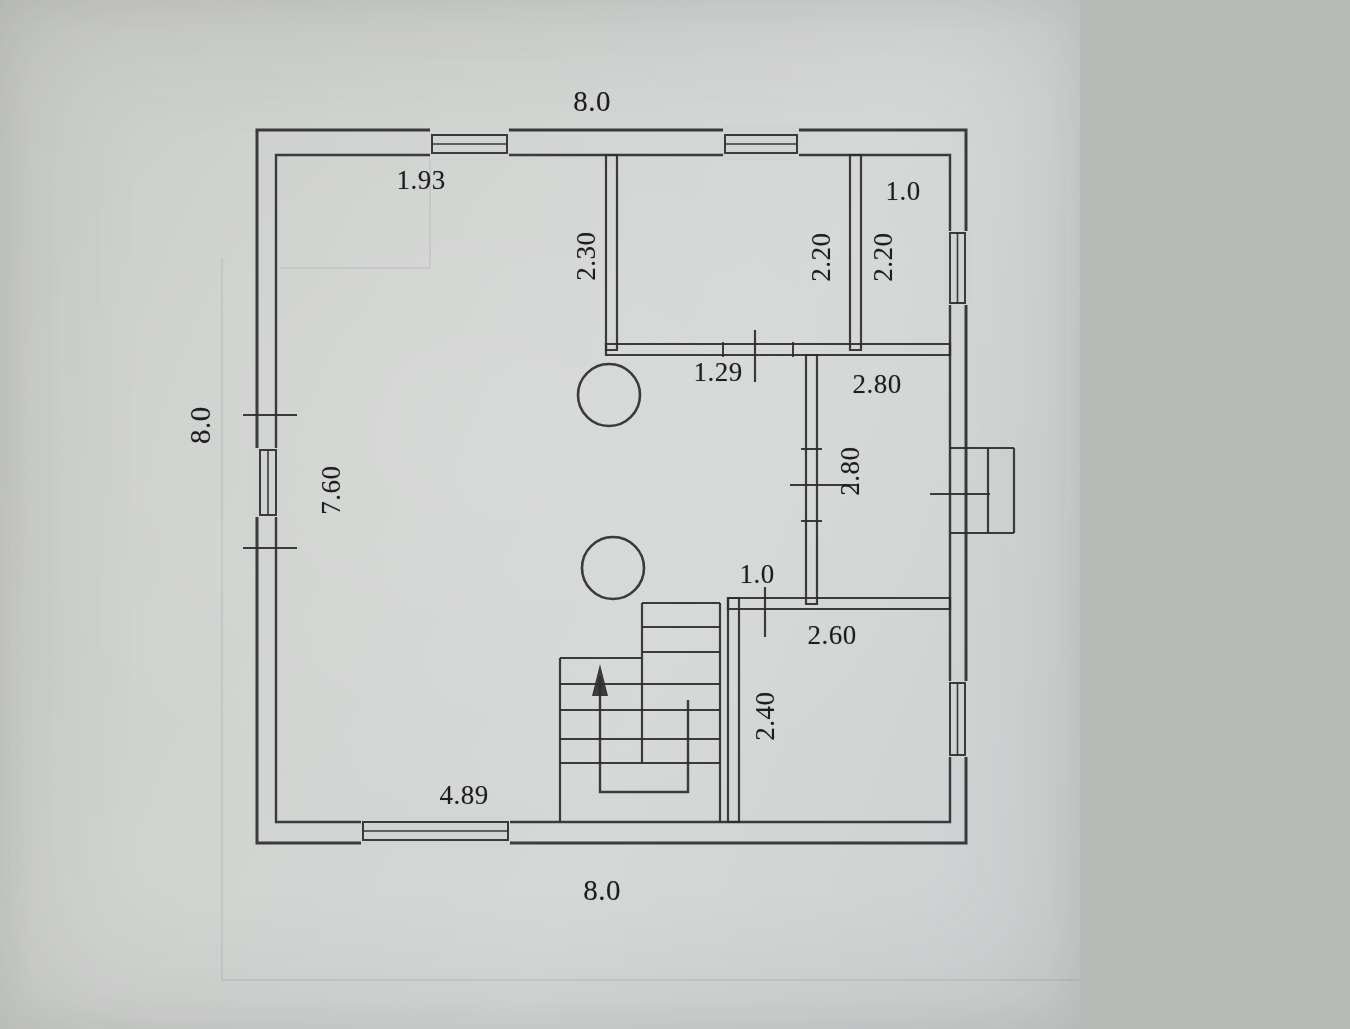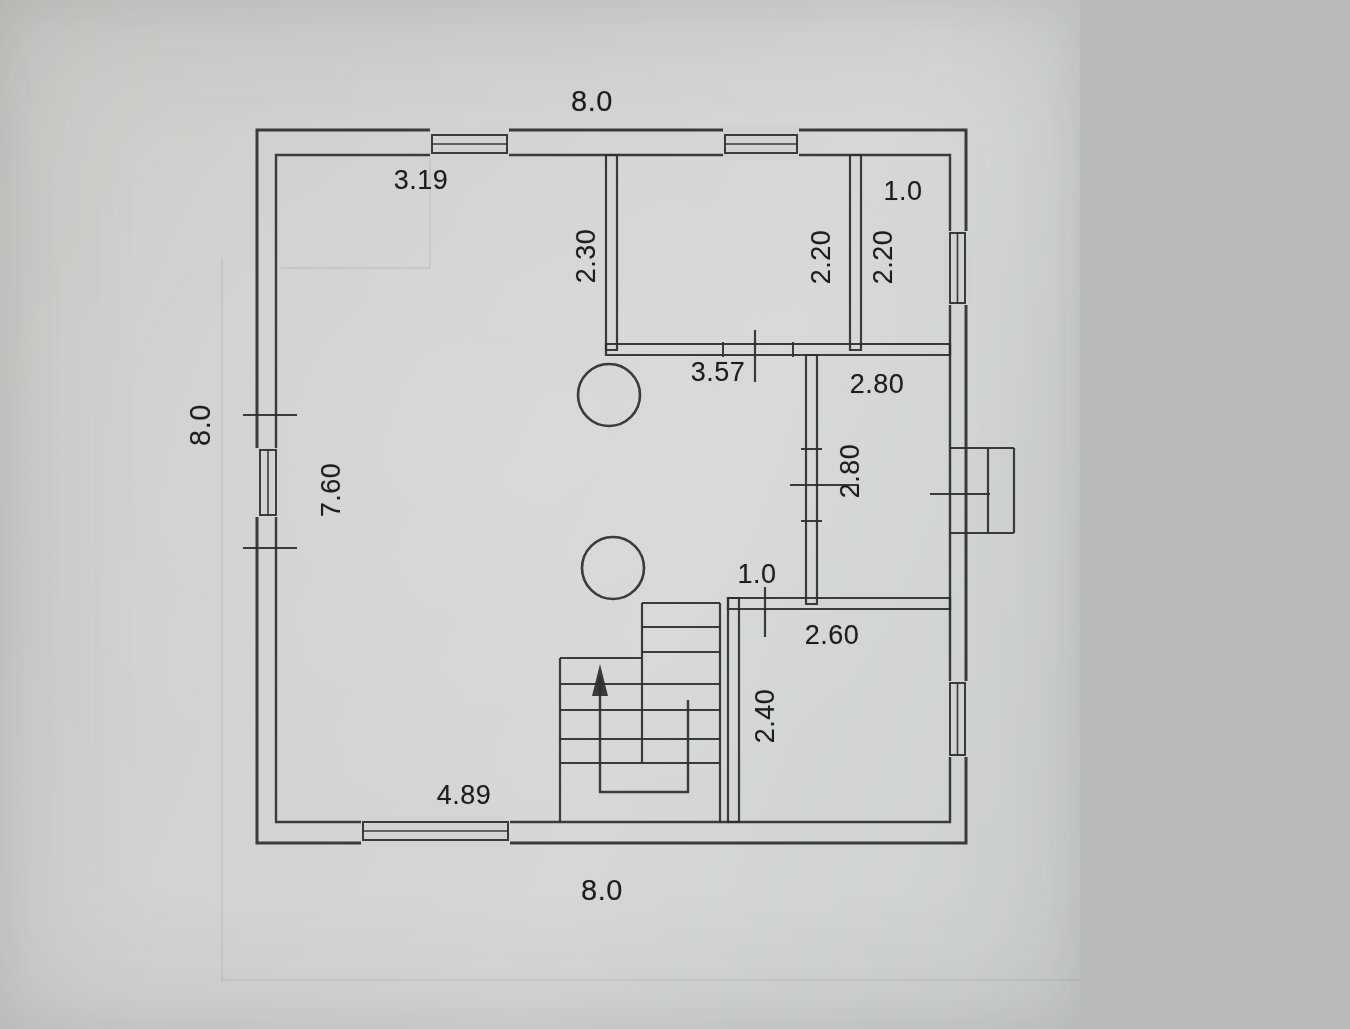--- a/index.html
+++ b/index.html
@@ -3,21 +3,21 @@
 <meta charset="utf-8">
 <style>
   html,body{margin:0;padding:0;background:#b8bab8;}
   .scene{
     position:relative;
     width:1080px;height:1029px;
     overflow:hidden;
     background:
       radial-gradient(ellipse 900px 700px at 46% 42%, rgba(255,255,255,0.10), rgba(255,255,255,0) 60%),
       linear-gradient(112deg,#cbcdc9 0%, #d2d4d2 38%, #d6d8d8 62%, #cdd0d0 100%);
-    font-family:Liberation Sans, sans-serif;
+    font-family:Liberation Serif, serif;
   }
   .vignette{
     position:absolute;inset:0;pointer-events:none;
     box-shadow:inset 0 0 140px rgba(70,75,70,0.16), inset 0 0 40px rgba(70,75,70,0.06);
   }
   svg.plan{position:absolute;left:0;top:0;}
   svg.plan *{vector-effect:non-scaling-stroke;}
   .ink{stroke:#2e2e30;stroke-opacity:.92;fill:none;}
   .lbl{
     position:absolute;
@@ -121,26 +121,26 @@
       <line class="ink" x1="243" y1="415" x2="297" y2="415" stroke-width="2.2"></line>
       <line class="ink" x1="243" y1="548" x2="297" y2="548" stroke-width="2.2"></line>
       <line class="ink" x1="755" y1="330" x2="755" y2="382" stroke-width="2.2"></line>
       <line class="ink" x1="790" y1="485" x2="858" y2="485" stroke-width="2.2"></line>
       <line class="ink" x1="930" y1="494" x2="990" y2="494" stroke-width="2.2"></line>
       <line class="ink" x1="765" y1="587" x2="765" y2="637" stroke-width="2.2"></line>
     </g>
   </svg>
 
   <div class="lbl big" style="left:592px;top:101px">8.0</div>
-  <div class="lbl" style="left:421px;top:180px">3.19</div>
+  <div class="lbl" style="left:421px;top:180px">1.93</div>
   <div class="lbl" style="left:903px;top:191px">1.0</div>
   <div class="lbl rot" style="left:586px;top:256px">2.30</div>
   <div class="lbl rot" style="left:821px;top:257px">2.20</div>
   <div class="lbl rot" style="left:883px;top:257px">2.20</div>
-  <div class="lbl" style="left:718px;top:372px">3.57</div>
+  <div class="lbl" style="left:718px;top:372px">1.29</div>
   <div class="lbl" style="left:877px;top:384px">2.80</div>
   <div class="lbl rot big" style="left:200px;top:425px">8.0</div>
   <div class="lbl rot" style="left:331px;top:490px">7.60</div>
   <div class="lbl rot" style="left:850px;top:471px">2.80</div>
   <div class="lbl" style="left:757px;top:574px">1.0</div>
   <div class="lbl" style="left:832px;top:635px">2.60</div>
   <div class="lbl rot" style="left:765px;top:716px">2.40</div>
   <div class="lbl" style="left:464px;top:795px">4.89</div>
   <div class="lbl big" style="left:602px;top:890px">8.0</div>
 

